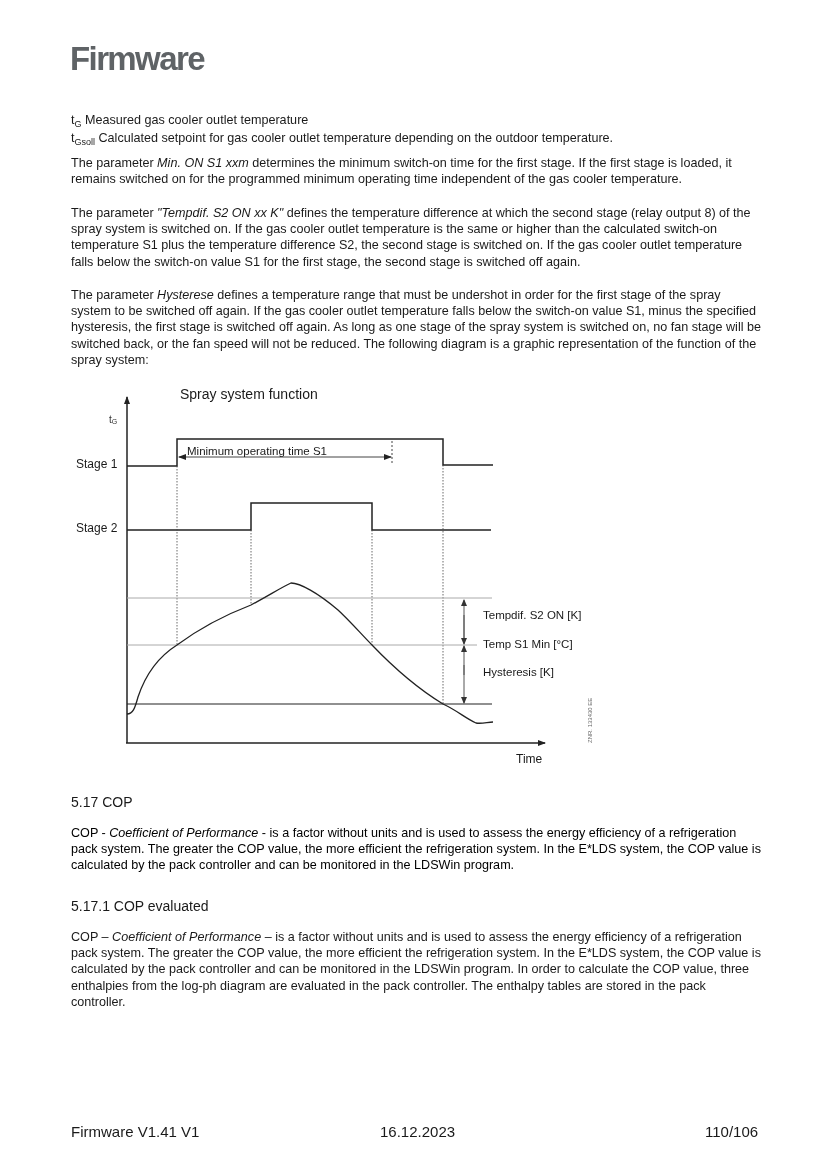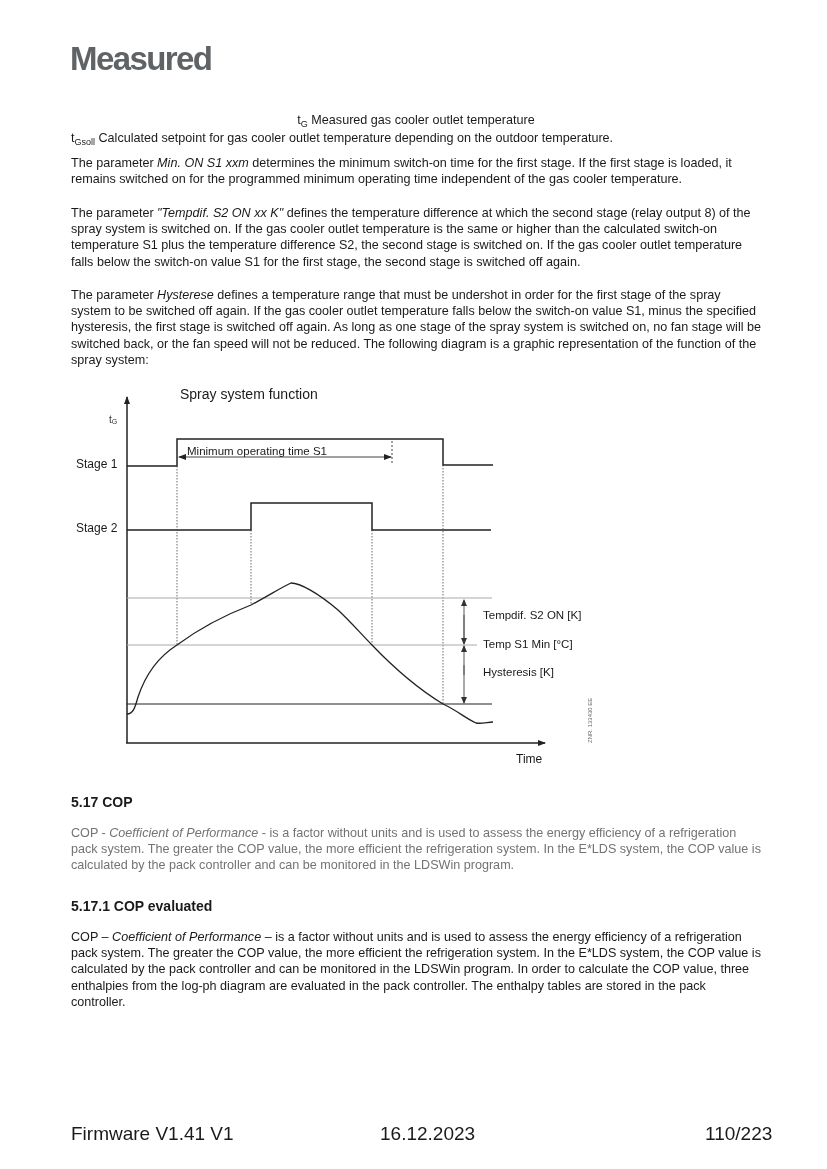--- a/index.html
+++ b/index.html
@@ -11,36 +11,36 @@
     position: absolute; left: 70px; top: 40px;
     font-family: "Liberation Sans", sans-serif; font-weight: bold;
     font-size: 33px; letter-spacing: -1.6px; color: #5f6366;
   }
   .para {
     position: absolute; left: 71px; width: 690px;
     font-size: 12.6px; line-height: 16.2px; margin: 0;
   }
   .para i { }
   .sub { font-size: 9px; vertical-align: -3px; }
-  .gray { color: #737373; }
+  .gray { color: #000000; }
   h2.sect {
     position: absolute; left: 71px; margin: 0;
-    font-size: 14px; font-weight: bold; color: #1a1a1a;
+    font-size: 14px; font-weight: normal; color: #1a1a1a;
   }
   .footer {
-    position: absolute; top: 1123px; font-size: 19px; color: #1a1a1a;
+    position: absolute; top: 1123px; font-size: 15px; color: #1a1a1a;
   }
   svg text { font-family: "Liberation Sans", sans-serif; }
 </style>
 </head>
 <body>
 
-<div class="logo">Measured</div>
+<div class="logo">Firmware</div>
 
-<p class="para" style="top:112px;text-align:center;"><span>t</span><span class="sub">G</span><span> Measured gas cooler outlet temperature</span></p>
+<p class="para" style="top:112px;"><span>t</span><span class="sub">G</span><span> Measured gas cooler outlet temperature</span></p>
 <p class="para" style="top:130px;"><span>t</span><span class="sub">Gsoll</span><span> Calculated setpoint for gas cooler outlet temperature depending on the outdoor temperature.</span></p>
 
 <p class="para" style="top:155px;"><span>The parameter </span><i>Min. ON S1 xxm</i><span> determines the minimum switch-on time for the first stage. If the first stage is loaded, it remains switched on for the programmed minimum operating time independent of the gas cooler temperature.</span></p>
 
 <p class="para" style="top:205px;"><span>The parameter </span><i>"Tempdif. S2 ON xx K"</i><span> defines the temperature difference at which the second stage (relay output 8) of the spray system is switched on. If the gas cooler outlet temperature is the same or higher than the calculated switch-on temperature S1 plus the temperature difference S2, the second stage is switched on. If the gas cooler outlet temperature falls below the switch-on value S1 for the first stage, the second stage is switched off again.</span></p>
 
 <p class="para" style="top:287px;"><span>The parameter </span><i>Hysterese</i><span> defines a temperature range that must be undershot in order for the first stage of the spray system to be switched off again. If the gas cooler outlet temperature falls below the switch-on value S1, minus the specified hysteresis, the first stage is switched off again. As long as one stage of the spray system is switched on, no fan stage will be switched back, or the fan speed will not be reduced. The following diagram is a graphic representation of the function of the spray system:</span></p>
 
 <svg width="827" height="420" viewBox="0 0 827 420" style="position:absolute;left:0;top:375px;">
   <defs>
@@ -97,13 +97,13 @@
 </svg>
 
 <h2 class="sect" style="top:794px;">5.17  COP</h2>
 <p class="para gray" style="top:825px;"><span>COP - </span><i>Coefficient of Performance</i><span> - is a factor without units and is used to assess the energy efficiency of a refrigeration pack system. The greater the COP value, the more efficient the refrigeration system. In the E*LDS system, the COP value is calculated by the pack controller and can be monitored in the LDSWin program.</span></p>
 
 <h2 class="sect" style="top:898px;">5.17.1  COP evaluated</h2>
 <p class="para" style="top:929px;"><span>COP – </span><i>Coefficient of Performance</i><span> – is a factor without units and is used to assess the energy efficiency of a refrigeration pack system. The greater the COP value, the more efficient the refrigeration system. In the E*LDS system, the COP value is calculated by the pack controller and can be monitored in the LDSWin program. In order to calculate the COP value, three enthalpies from the log-ph diagram are evaluated in the pack controller. The enthalpy tables are stored in the pack controller.</span></p>
 
 <div class="footer" style="left:71px;">Firmware V1.41 V1</div>
 <div class="footer" style="left:380px;">16.12.2023</div>
-<div class="footer" style="left:705px;">110/223</div>
+<div class="footer" style="left:705px;">110/106</div>
 
 </body></html>

